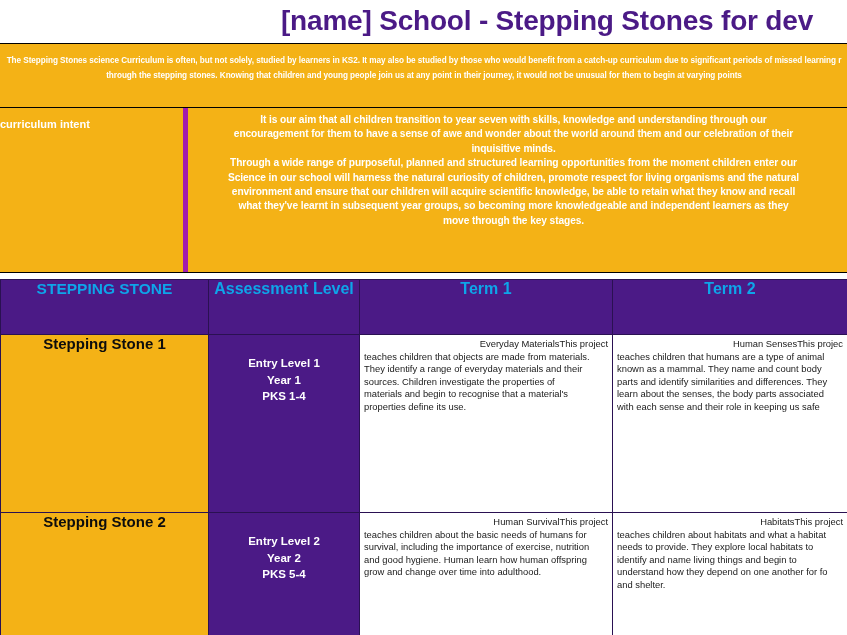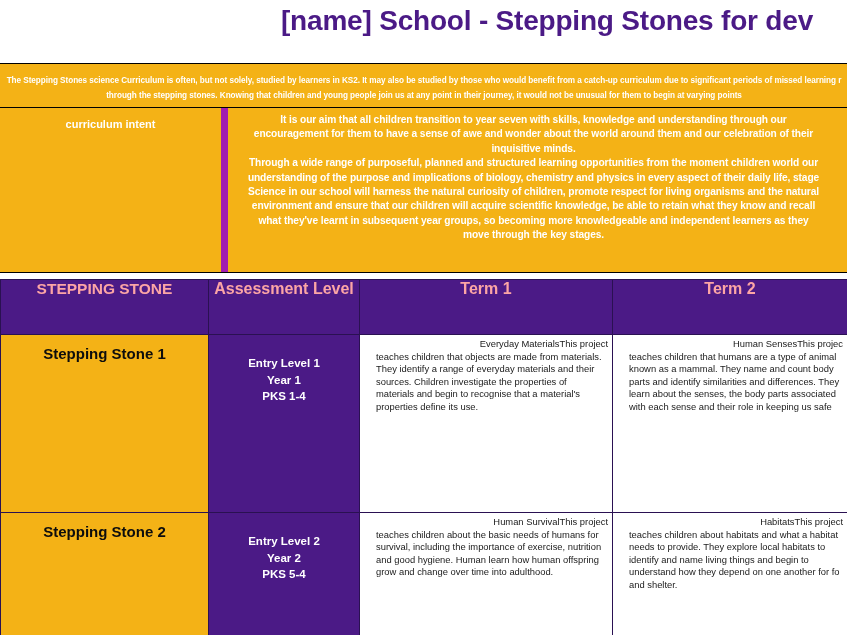--- a/index.html
+++ b/index.html
@@ -49,21 +49,20 @@
   .intro-band {
     position: absolute;
     left: 0;
     top: 43px;
     width: 847px;
     height: 64px;
     background: #f4b216;
     border-top: 1px solid #000000;
     box-sizing: border-box;
     overflow: hidden;
-    margin-top: 20px;
   }
   .intro-text {
     position: absolute;
     left: -6px;
     top: 9px;
     width: 860px;
     text-align: center;
     color: #ffffff;
     font-family: "Liberation Sans", sans-serif;
     font-size: 8.2px;
@@ -81,25 +80,25 @@
     top: 107px;
     width: 847px;
     height: 166px;
     background: #f4b216;
     border-top: 1px solid #000000;
     border-bottom: 1px solid #000000;
     box-sizing: border-box;
     display: flex;
   }
   .intent-label-cell {
-    width: 228px;
+    width: 188px;
     box-sizing: border-box;
-    border-right: 7px solid #a21caf;
+    border-right: 5px solid #a21caf;
     padding-top: 6px;
-    text-align: center;
+    text-align: left;
   }
   .intent-label {
     color: #ffffff;
     font-size: 11px;
     font-weight: bold;
     font-family: "Liberation Sans", sans-serif;
   }
   .intent-body-cell {
     flex: 1;
     overflow: hidden;
@@ -132,36 +131,35 @@
     padding: 0;
     vertical-align: top;
   }
   .col-stone   { width: 208px; }
   .col-level   { width: 151px; }
   .col-term1   { width: 253px; }
   .col-term2   { width: 235px; }
 
   thead th {
     background: #4b1a86;
-    color: #fca5a5;
+    color: #0ea5e9;
     height: 54px;
     text-align: center;
     vertical-align: middle;
     font-size: 16px;
     font-weight: bold;
     font-family: "Liberation Sans", sans-serif;
   }
   th.hdr-stone { font-size: 15.5px; }
 
   td.stone-cell {
     background: #f4b216;
     color: #0d0d0d;
     text-align: center;
     vertical-align: top;
-    padding-top: 10px;
     font-size: 15px;
     font-weight: bold;
     font-family: "Liberation Sans", sans-serif;
   }
   td.level-cell {
     background: #4b1a86;
     color: #ffffff;
     text-align: center;
     vertical-align: top;
     padding-top: 20px;
@@ -183,21 +181,20 @@
   .proj-head {
     display: flex;
     justify-content: flex-end;
     white-space: nowrap;
   }
   .proj-title { }
   .proj-tag { }
   .proj-body {
     display: block;
     white-space: nowrap;
-    margin-left: 12px;
   }
   .proj-body .ln { display: block; }
 
   .row-1 td { height: 157px; }
   .row-2 td { height: 152px; }
 </style>
 </head>
 <body>
 
 <div class="page">
@@ -215,22 +212,21 @@
 
   <div class="intent-row">
     <div class="intent-label-cell">
       <span class="intent-label">curriculum intent</span>
     </div>
     <div class="intent-body-cell">
       <div class="intent-body">
         <span class="ln">It is our aim that all children transition to year seven with skills, knowledge and understanding through our</span>
         <span class="ln">encouragement for them to have a sense of awe and wonder about the world around them and our celebration of their</span>
         <span class="ln">inquisitive minds.</span>
-        <span class="ln">Through a wide range of purposeful, planned and structured learning opportunities from the moment children world our</span>
-        <span class="ln">understanding of the purpose and implications of biology, chemistry and physics in every aspect of their daily life, stage</span>
+        <span class="ln">Through a wide range of purposeful, planned and structured learning opportunities from the moment children enter our</span>
         <span class="ln">Science in our school will harness the natural curiosity of children, promote respect for living organisms and the natural</span>
         <span class="ln">environment and ensure that our children will acquire scientific knowledge, be able to retain what they know and recall</span>
         <span class="ln">what they've learnt in subsequent year groups, so becoming more knowledgeable and independent learners as they</span>
         <span class="ln">move through the key stages.</span>
       </div>
     </div>
   </div>
 
   <table class="main-table">
     <colgroup>

